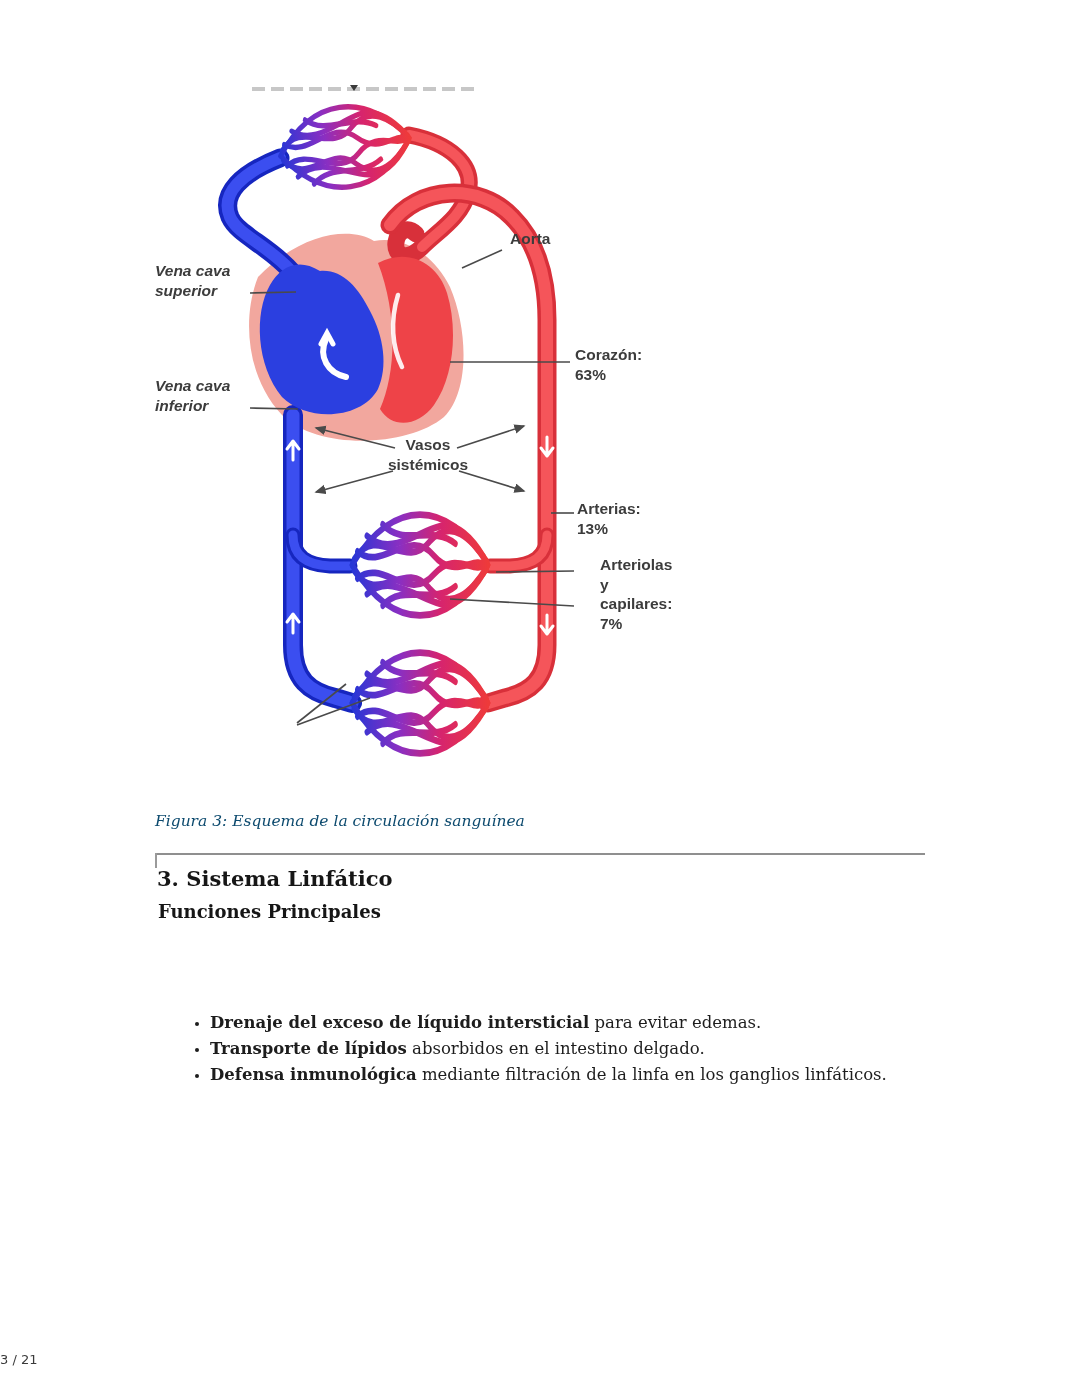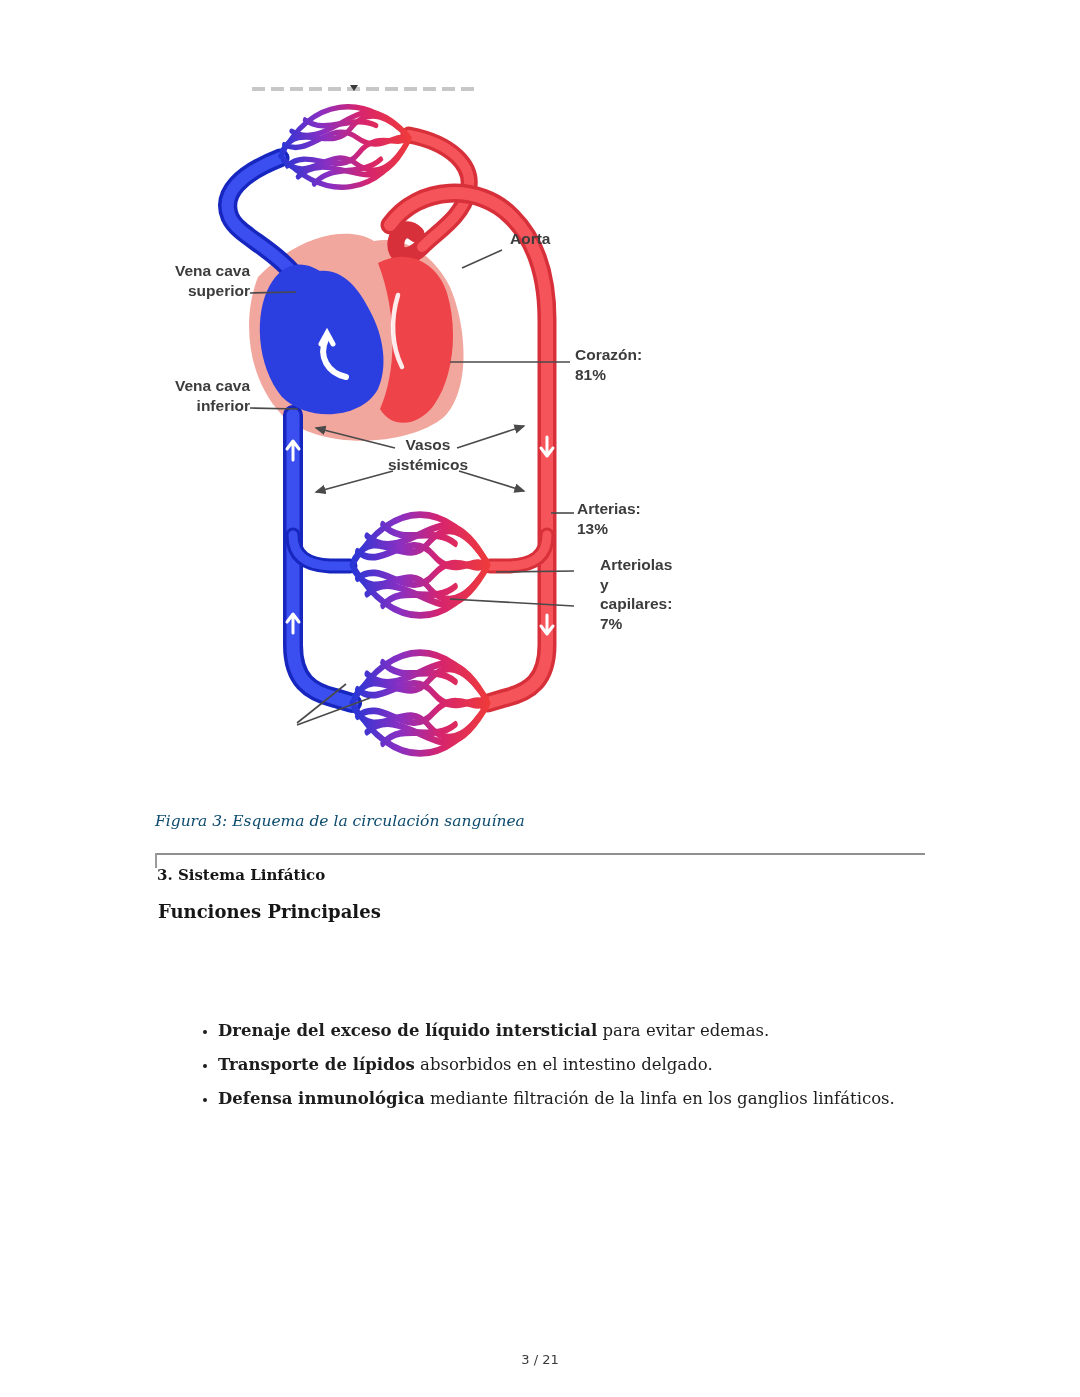--- a/index.html
+++ b/index.html
@@ -9,35 +9,35 @@
   
   .figure{position:absolute;left:150px;top:85px;width:780px;height:712px;}
   .figure svg{position:absolute;left:0;top:0;}
   .crop-artifact{position:absolute;left:102px;top:2px;width:226px;height:4px;
     background:repeating-linear-gradient(90deg,#b5b5b5 0 13px,rgba(255,255,255,0) 13px 19px);
     opacity:.75;filter:blur(.4px);}
   .crop-artifact-dot{position:absolute;left:200px;top:0px;width:0;height:0;
     border-left:4px solid transparent;border-right:4px solid transparent;border-top:6px solid #3a3a3a;}
   .lbl{position:absolute;font-family:"Liberation Sans", sans-serif;font-weight:bold;
        font-size:15.5px;line-height:19.5px;color:#3c3c3c;white-space:pre-line;}
-  .lbl.right{text-align:right;}
+  .lbl.right{text-align:left;font-style:italic;}
   .lbl.center{text-align:center;}
 
   
   .caption{position:absolute;left:155px;top:812px;font-style:italic;font-size:15.5px;color:#0c4a6e;}
   .rule{position:absolute;left:155px;top:853px;width:770px;height:2px;background:#8f8f8f;}
   .rule-tick{position:absolute;left:155px;top:853px;width:2px;height:15px;background:#9a9a9a;}
-  .heading{position:absolute;left:157px;top:866px;font-size:15px;font-weight:bold;color:#161616;}
+  .heading{position:absolute;left:157px;top:866px;font-size:21px;font-weight:bold;color:#161616;}
   .subheading{position:absolute;left:158px;top:901px;font-size:18px;font-weight:bold;color:#161616;}
   .para{position:absolute;left:155px;top:929px;width:805px;font-size:16.5px;line-height:25.5px;color:#1d1d1d;}
   .bullets{position:absolute;left:155px;top:1010px;width:815px;margin:0;padding:0 0 0 55px;
            font-size:16.5px;line-height:26px;color:#1d1d1d;}
-  .bullets li{margin:8px;padding:0;}
+  .bullets li{margin:0;padding:0;}
   .bullets li::marker{font-size:14px;}
-  .footer{position:absolute;left:0;top:1352px;width:1080px;text-align:center;
+  .footer{position:absolute;left:0;top:1352px;width:1080px;
           font-family:"DejaVu Sans", sans-serif;font-size:13px;color:#3a3a3a;}
 </style>
 </head>
 <body>
 
 <div class="page">
 
   <div class="figure">
     <div class="crop-artifact"></div>
     <div class="crop-artifact-dot"></div>
@@ -139,21 +139,21 @@
         <path d="M309,386 L374,406" marker-end="url(#ah)"></path>
         <path d="M147,638 L196,599"></path>
         <path d="M147,640 L220,613"></path>
       </g>
     </svg>
 
     <div class="lbl" style="left:360px;top:144px;">Aorta</div>
     <div class="lbl right" style="left:5px;top:176px;width:95px;">Vena cava
 superior</div>
     <div class="lbl" style="left:425px;top:260px;">Corazón:
-81%</div>
+63%</div>
     <div class="lbl right" style="left:5px;top:291px;width:95px;">Vena cava
 inferior</div>
     <div class="lbl center" style="left:223px;top:350px;width:110px;">Vasos
 sistémicos</div>
     <div class="lbl" style="left:427px;top:414px;">Arterias:
 13%</div>
     <div class="lbl" style="left:450px;top:470px;">Arteriolas
 y
 capilares:
 7%</div>

